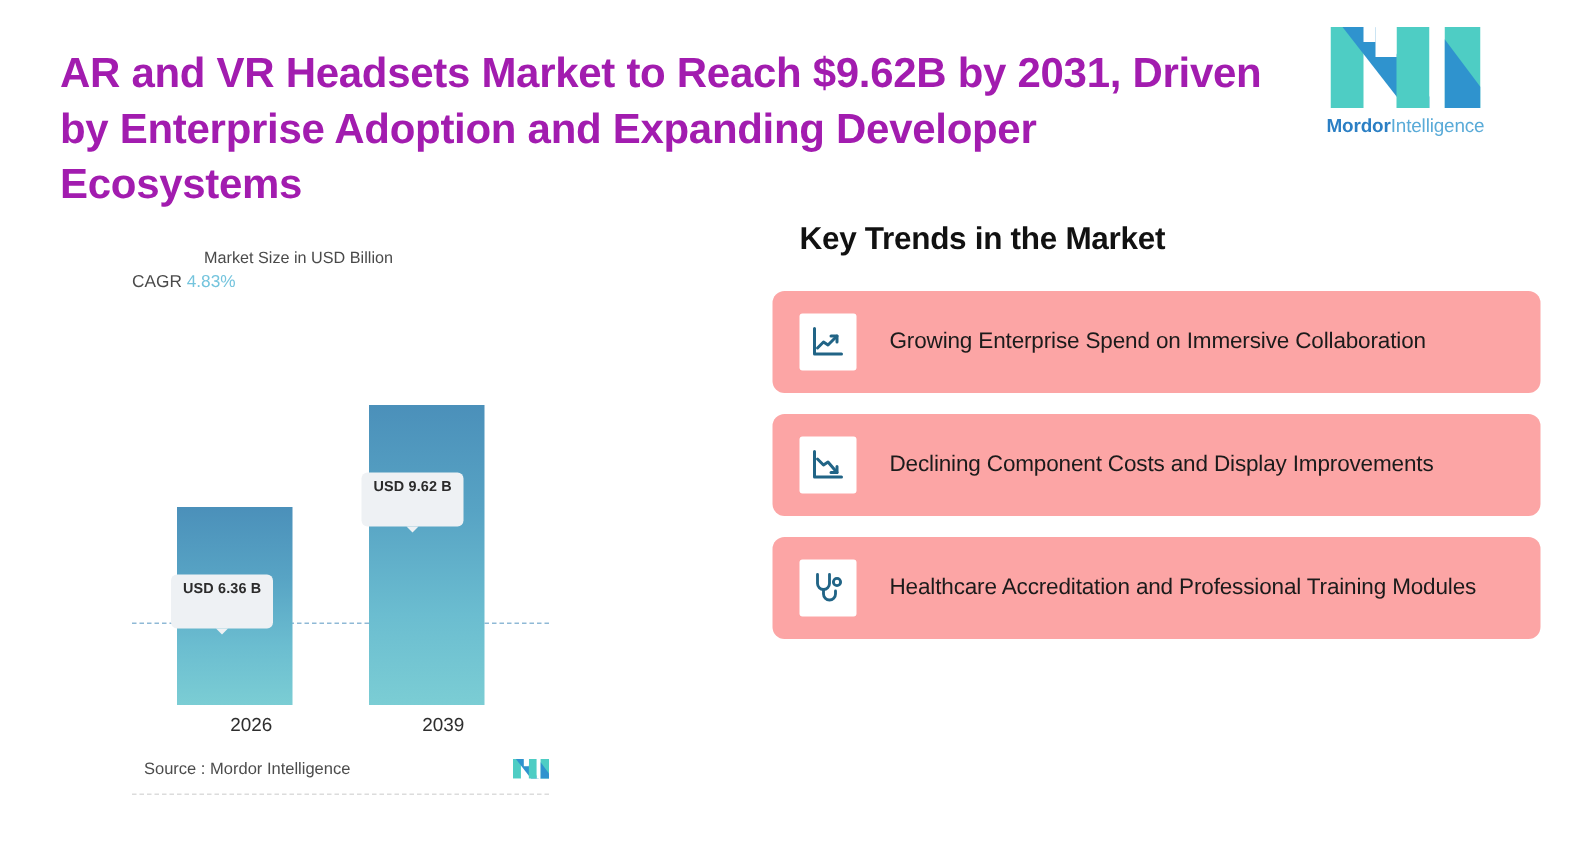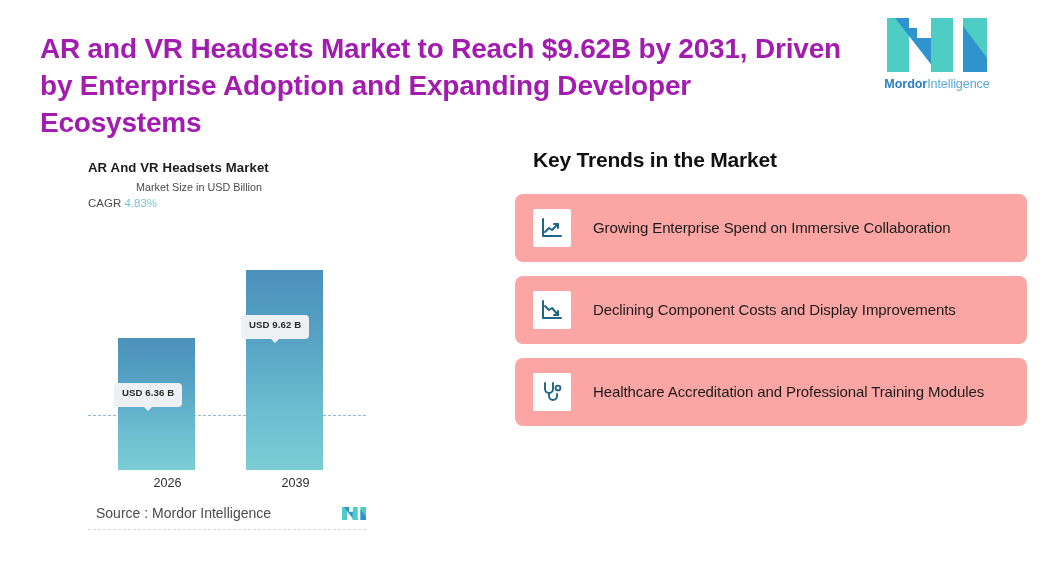--- a/index.html
+++ b/index.html
@@ -101,21 +101,21 @@
     bottom: 0;
     background: linear-gradient(to bottom, #4b90ba 0%, #57a3c4 35%, #6bbdd0 70%, #7bcdd4 100%);
   }
   .bar-2026 { left: 30px;  width: 77px; height: 132px; }
   .bar-2031 { left: 158px; width: 77px; height: 200px; }
 
   .pill {
     position: absolute;
     background: #eef1f4;
     border-radius: 4px;
-    padding: 4px 8px 9px 8px;
+    padding: 4px 8px 21px 8px;
     font-size: 9.6px;
     font-weight: bold;
     color: #2b2b2b;
     white-space: nowrap;
     letter-spacing: 0.1px;
   }
   .pill-2026 { left: 26px;  top: 145px; }
   .pill-2031 { left: 153px; top: 77px; }
   .pill::after {
     content: "";
@@ -150,21 +150,21 @@
   .source-row {
     position: absolute;
     left: 8px;
     top: 345px;
     width: 270px;
     display: flex;
     align-items: center;
     justify-content: space-between;
   }
   .source-text {
-    font-size: 14px;
+    font-size: 11px;
     color: #4c4c4c;
   }
   .source-rule {
     position: absolute;
     left: 0;
     top: 369px;
     width: 278px;
     border-top: 1px dashed #dcdcdc;
   }
 
@@ -234,21 +234,20 @@
       <polygon points="22,0 30,0 30,10 22,10" fill="#ffffff"></polygon>
     </svg>
     <div class="brand-word">
       <span class="w1">Mordor</span><span class="w2">Intelligence</span>
     </div>
   </div>
 </div>
 
 <div class="chart-panel">
 
-  <div class="chart-title">AR And VR Headsets Market</div>
   <div class="chart-sub">Market Size in USD Billion</div>
   <div class="chart-cagr">
     <span>CAGR</span>
     <span class="cagr-val">4.83%</span>
   </div>
 
   <div class="plot">
     <div class="dashline"></div>
 
     <div class="bar bar-2026"></div>

